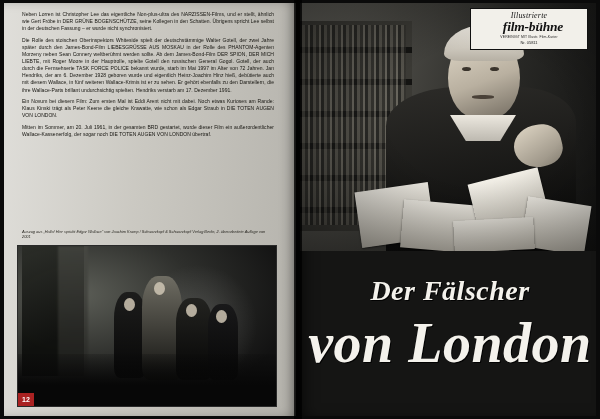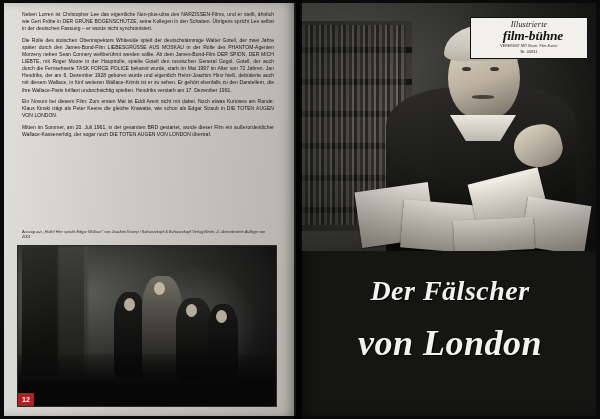--- a/index.html
+++ b/index.html
@@ -223,21 +223,21 @@
     transform: rotate(-14deg);
   }
   .rp-vign {
     position: absolute; inset: 0;
     background: radial-gradient(ellipse at 60% 45%, rgba(0,0,0,0) 35%, rgba(0,0,0,0.55) 100%);
   }
 
   
   #masthead {
     position: absolute;
-    right: 8px; top: 14px;
+    right: 8px; top: 5px;
     width: 118px;
     height: 42px;
     background: #f2f0ea;
     border: 1px solid #111;
     text-align: center;
     padding-top: 2px;
     box-sizing: border-box;
   }
   #mast-l1 {
     font-family: "Liberation Serif", serif;
@@ -279,21 +279,21 @@
     text-align: center;
   }
   .title-line {
     font-family: "Liberation Serif", serif;
     font-weight: bold;
     font-style: italic;
     letter-spacing: 0.5px;
     text-shadow: 1px 1px 0 rgba(0,0,0,0.9);
   }
   #title-1 { font-size: 28px; line-height: 52px; }
-  #title-2 { font-size: 36px; line-height: 52px; }
+  #title-2 { font-size: 56px; line-height: 52px; }
   #gutter {
     position: absolute;
     left: 294px; top: 0; width: 8px; height: 419px;
     background: linear-gradient(90deg, rgba(0,0,0,0.75), rgba(0,0,0,0.95), rgba(0,0,0,0.75));
   }
 </style>
 </head>
 <body>
 
 <div id="page">

